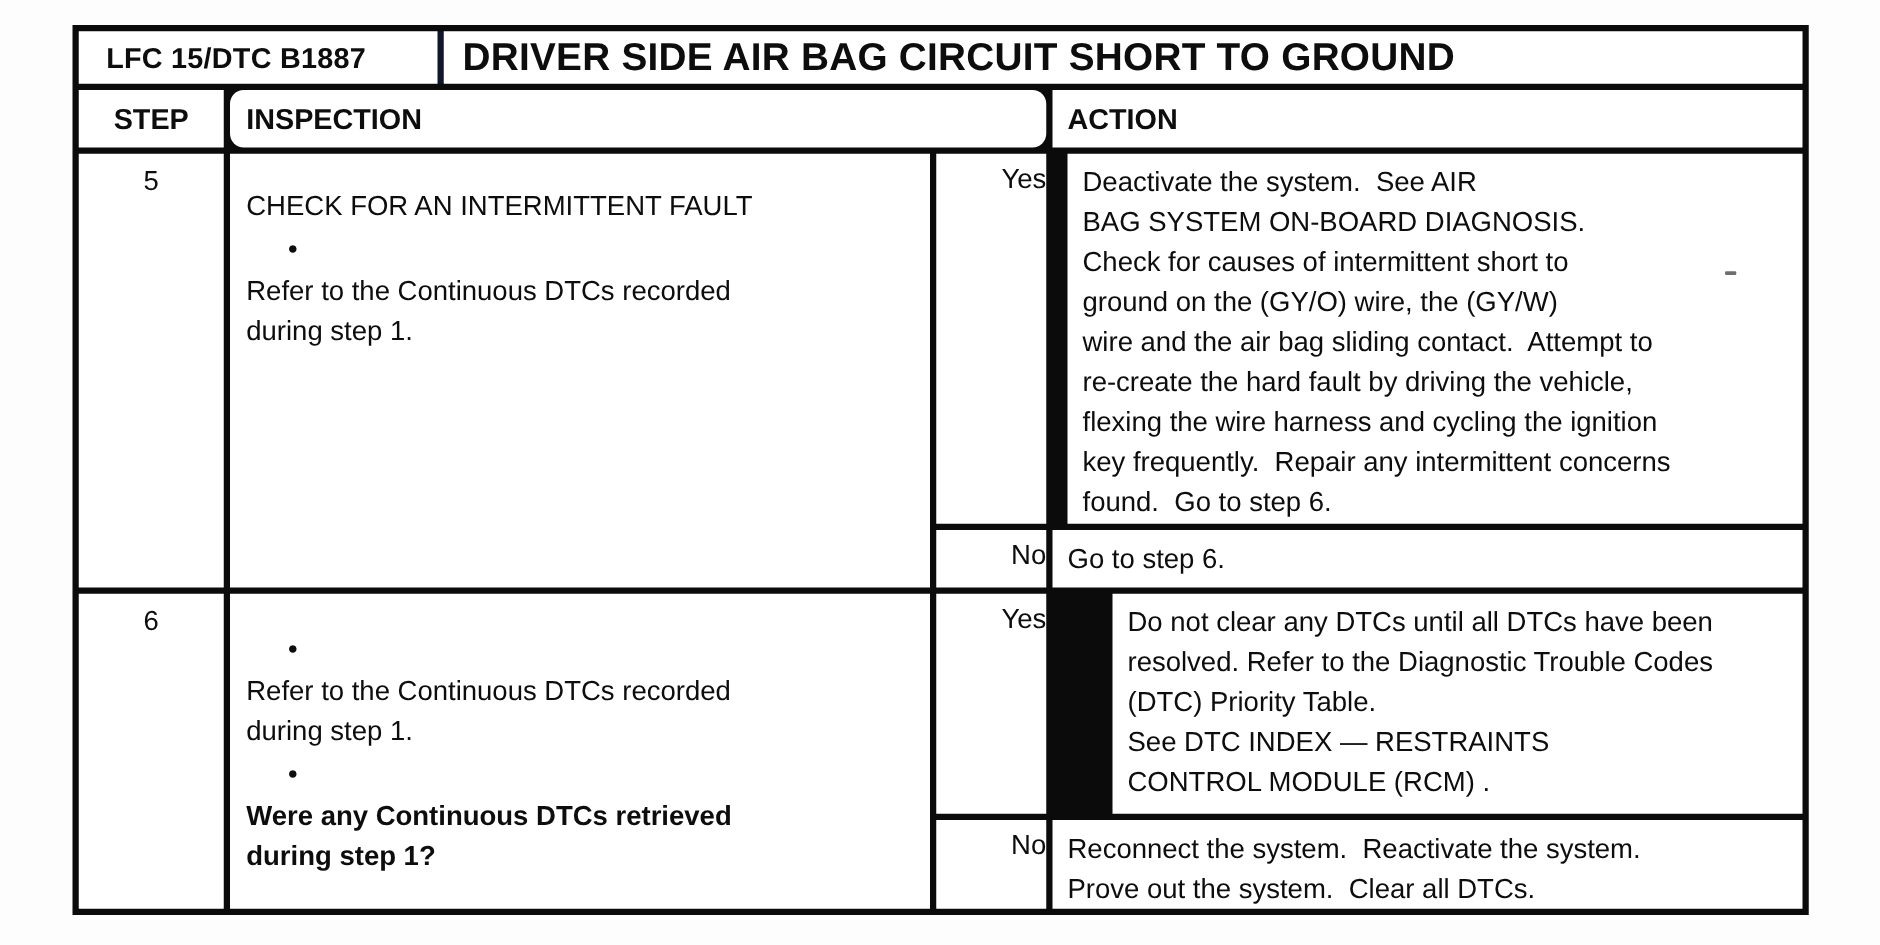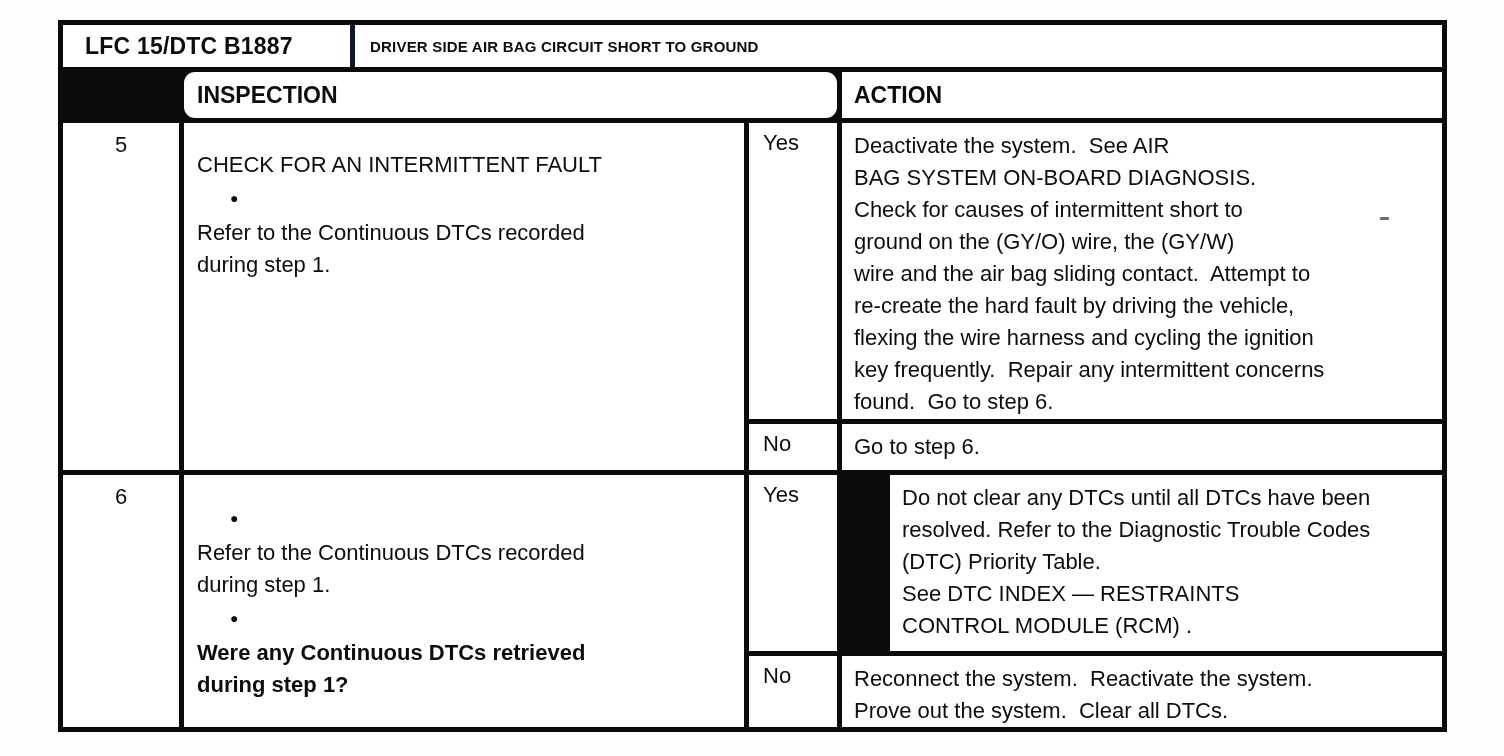--- a/index.html
+++ b/index.html
@@ -30,21 +30,21 @@
   .title-code{
     width:287px;flex:0 0 287px;background:#fff;
     display:flex;align-items:center;
     padding-left:22px;box-sizing:border-box;
     font-weight:bold;font-size:23px;letter-spacing:.2px;
   }
   .title-desc{
     flex:1;background:#fff;
     display:flex;align-items:center;
     padding-left:15px;box-sizing:border-box;
-    font-weight:bold;font-size:15px;letter-spacing:.2px;
+    font-weight:bold;font-size:31px;letter-spacing:.2px;
   }
 
   
   .hdr{font-weight:bold;font-size:23px;display:flex;align-items:center;}
   .hdr-step{grid-column:1;grid-row:2;justify-content:center;}
   .hdr-inspection{grid-column:2 / span 2;grid-row:2;padding-left:13px;border-radius:11px;}
   .hdr-action{grid-column:4;grid-row:2;padding-left:12px;}
 
   
   .step-num{
@@ -63,28 +63,28 @@
     flex:0 0 36px;padding-left:32px;box-sizing:content-box;
     width:0;position:relative;
   }
   .bullet-icon::before{
     content:"\25CF";font-size:14px;position:absolute;left:33px;top:1px;
   }
   .bullet-text{flex:1;white-space:pre-wrap;}
   .bold{font-weight:bold;}
 
   .answer{
-    font-size:22px;padding:7px 0 0 14px;
+    font-size:22px;padding:7px 0 0 14px;text-align:right;
   }
   .action{
     font-size:22px;line-height:32px;padding:7px 10px 0 12px;
     white-space:pre-wrap;
   }
   .r3c3{grid-column:3;grid-row:3;}
-  .r3c4{grid-column:4;grid-row:3;}
+  .r3c4{grid-column:4;grid-row:3;margin-left:12px;}
   .r4c3{grid-column:3;grid-row:4;}
   .r4c4{grid-column:4;grid-row:4;}
   .r5c3{grid-column:3;grid-row:5;}
   .r5c4{grid-column:4;grid-row:5;margin-left:48px;}
   .r6c3{grid-column:3;grid-row:6;}
   .r6c4{grid-column:4;grid-row:6;}
 
   .scan-artifact{
     position:absolute;left:1380px;top:217px;width:9px;height:3px;
     background:#4a4a4a;border-radius:1px;opacity:.8;
@@ -93,20 +93,21 @@
 </head>
 <body>
 
 <div class="doc-table">
 
   <div class="title-row">
     <div class="title-code">LFC 15/DTC B1887</div>
     <div class="title-desc">DRIVER SIDE AIR BAG CIRCUIT SHORT TO GROUND</div>
   </div>
 
+  <div class="cell hdr hdr-step">STEP</div>
   <div class="cell hdr hdr-inspection">INSPECTION</div>
   <div class="cell hdr hdr-action">ACTION</div>
 
   <div class="cell step-num step5-num">5</div>
   <div class="cell inspection step5-insp">
     <div class="insp-title">CHECK FOR AN INTERMITTENT FAULT</div>
     <div class="bullet">
       <span class="bullet-icon"></span>
       <span class="bullet-text">Refer to the Continuous DTCs recorded
 during step 1.</span>

